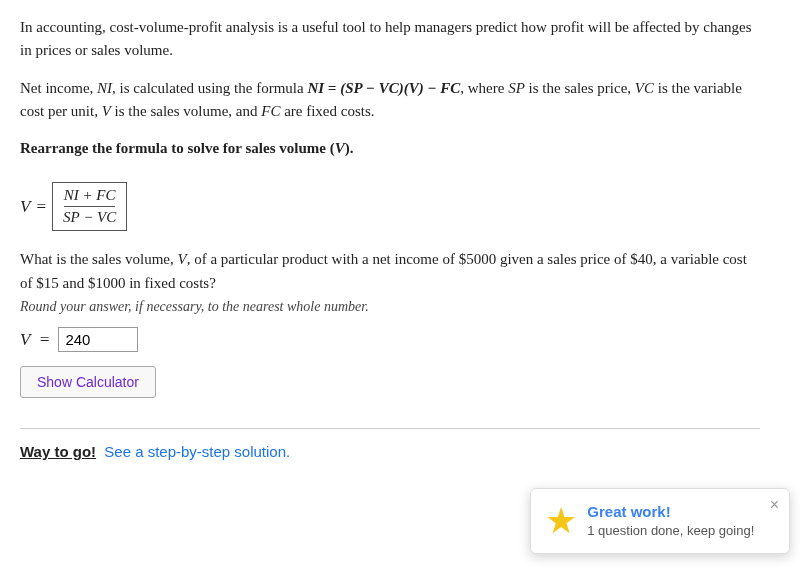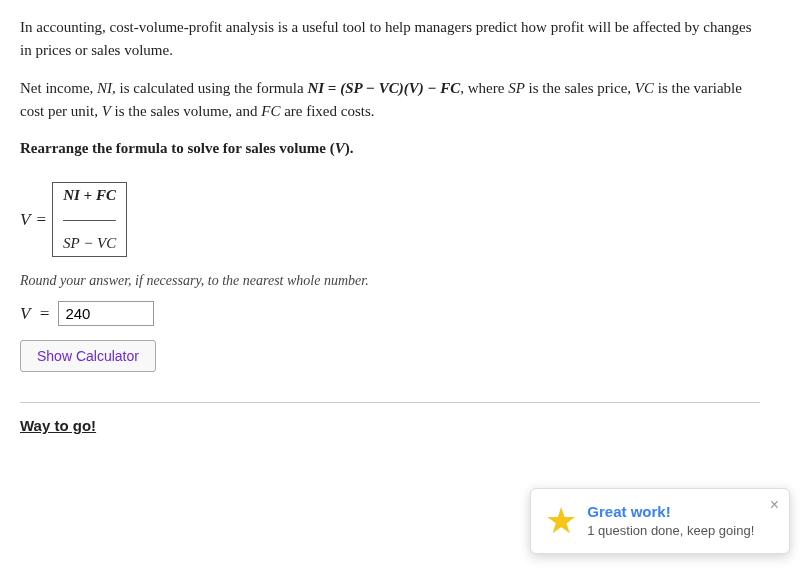--- a/index.html
+++ b/index.html
@@ -44,25 +44,24 @@
     .fraction-box {
       border: 1.5px solid #555;
       padding: 4px 10px;
       display: inline-flex;
       flex-direction: column;
       align-items: center;
       font-style: italic;
     }
     .fraction-numerator {
       border-bottom: 1.5px solid #555;
-      padding-bottom: 16px;
-      margin-bottom: 14px;
+      padding-bottom: 2px;
+      margin-bottom: 2px;
       font-size: 15px;
       white-space: nowrap;
-      font-weight: bold;
     }
     .fraction-denominator {
       font-size: 15px;
       white-space: nowrap;
     }
     .question-section {
       margin-bottom: 10px;
     }
     .question-text {
       line-height: 1.6;
@@ -86,21 +85,21 @@
     }
     .answer-equals {
       margin-right: 4px;
     }
     .answer-input {
       font-family: Arial, sans-serif;
       font-style: normal;
       font-size: 15px;
       border: 1.5px solid #999;
       padding: 3px 6px;
-      width: 96px;
+      width: 80px;
       outline: none;
     }
     .show-calc-btn {
       display: inline-block;
       border: 1.5px solid #aaa;
       background: #f8f8f8;
       color: #6d28d9;
       font-size: 14px;
       font-family: Arial, sans-serif;
       padding: 7px 16px;
@@ -203,39 +202,43 @@
     <span class="formula-lhs math-inline">V</span>
     <span class="formula-equals">=</span>
     <div class="fraction-box">
       <div class="fraction-numerator">NI + FC</div>
       <div class="fraction-denominator">SP − VC</div>
     </div>
   </div>
 
   
   <div class="question-section">
+    <p class="question-text">
+      <span>What is the sales volume, </span><span class="math-inline">V</span><span>, of a particular product with a net income of $5000 given a sales price of $40, a variable cost of $15 and $1000 in fixed costs?</span>
+    </p>
     <p class="round-note">Round your answer, if necessary, to the nearest whole number.</p>
   </div>
 
   
   <div class="answer-row">
     <span class="answer-label math-inline">V</span>
     <span class="answer-equals">&nbsp;=&nbsp;</span>
     <input type="text" class="answer-input" value="240" style="">
   </div>
 
   
   <button class="show-calc-btn">Show Calculator</button>
 
   <hr class="divider">
 
   
   <div class="result-row">
     <span class="way-to-go bold"><strong>Way to go!</strong></span>
     &nbsp;
+    <a class="step-link" href="#">See a step-by-step solution.</a>
   </div>
 </div>
 
 <div class="toast">
   <span class="toast-star" style="color: #f5c518;">★</span>
   <div class="toast-body">
     <div class="toast-title">Great work!</div>
     <div class="toast-subtitle">1 question done, keep going!</div>
   </div>
   <span class="toast-close">×</span>

